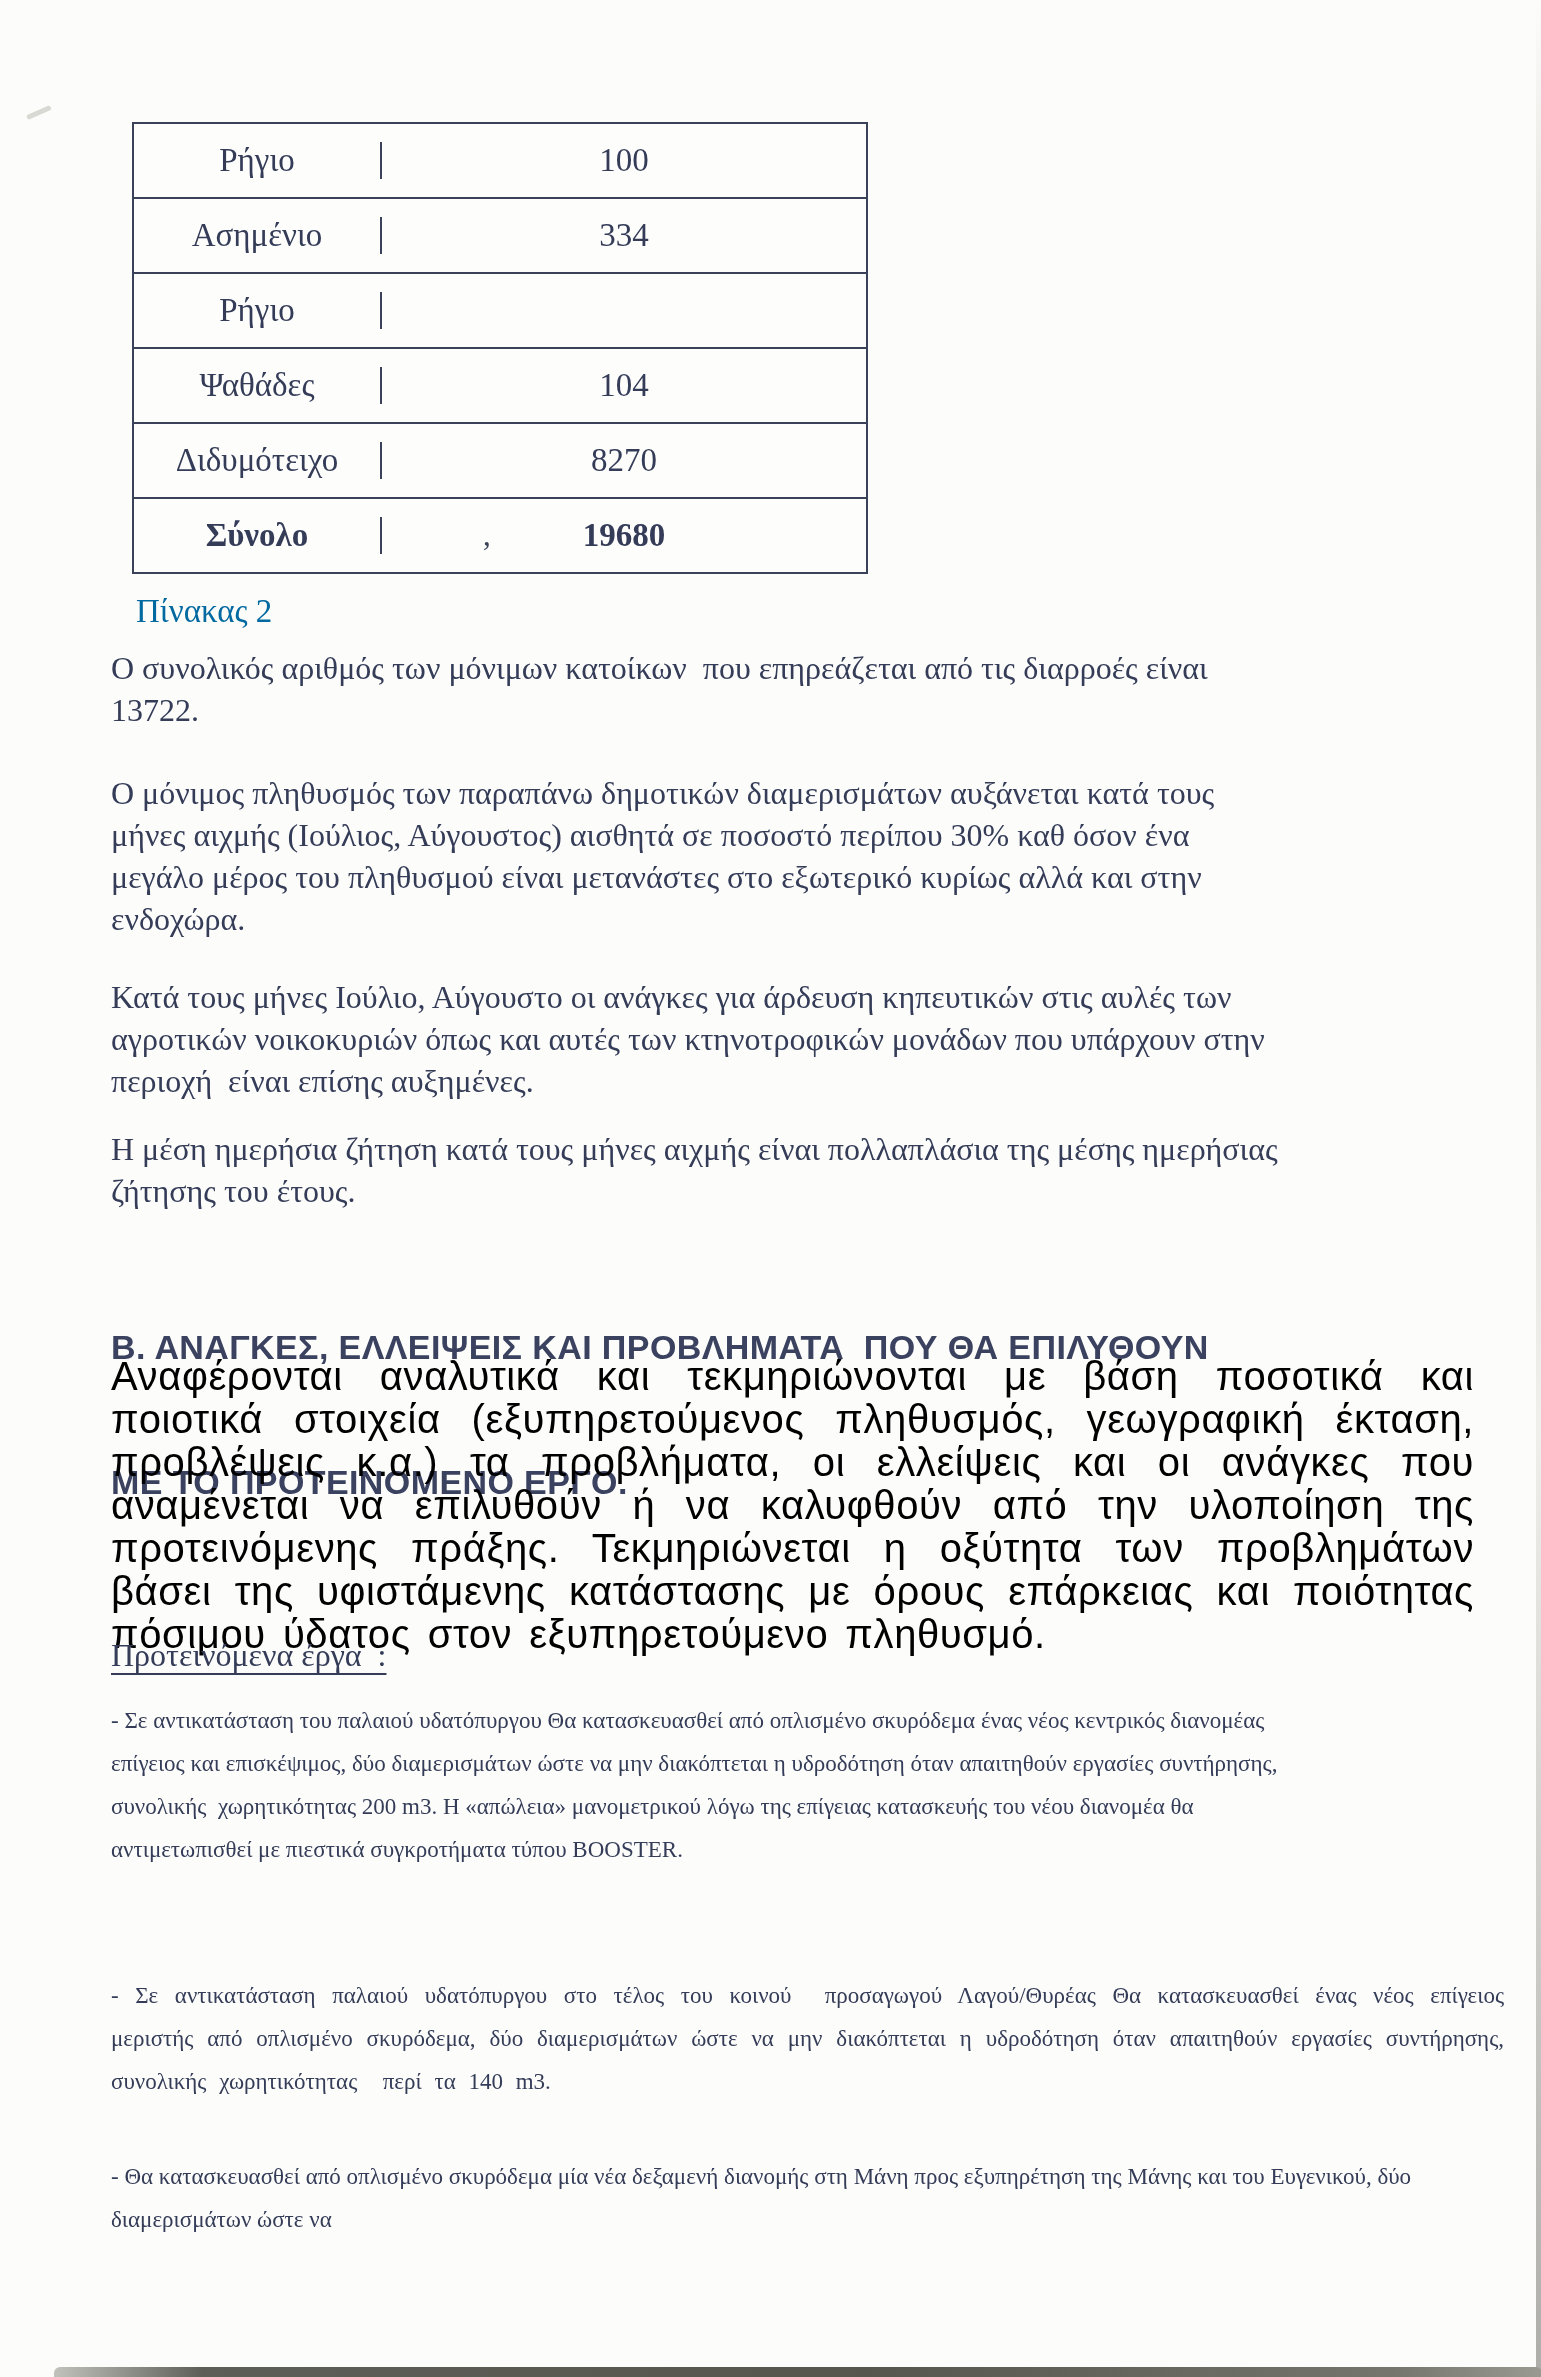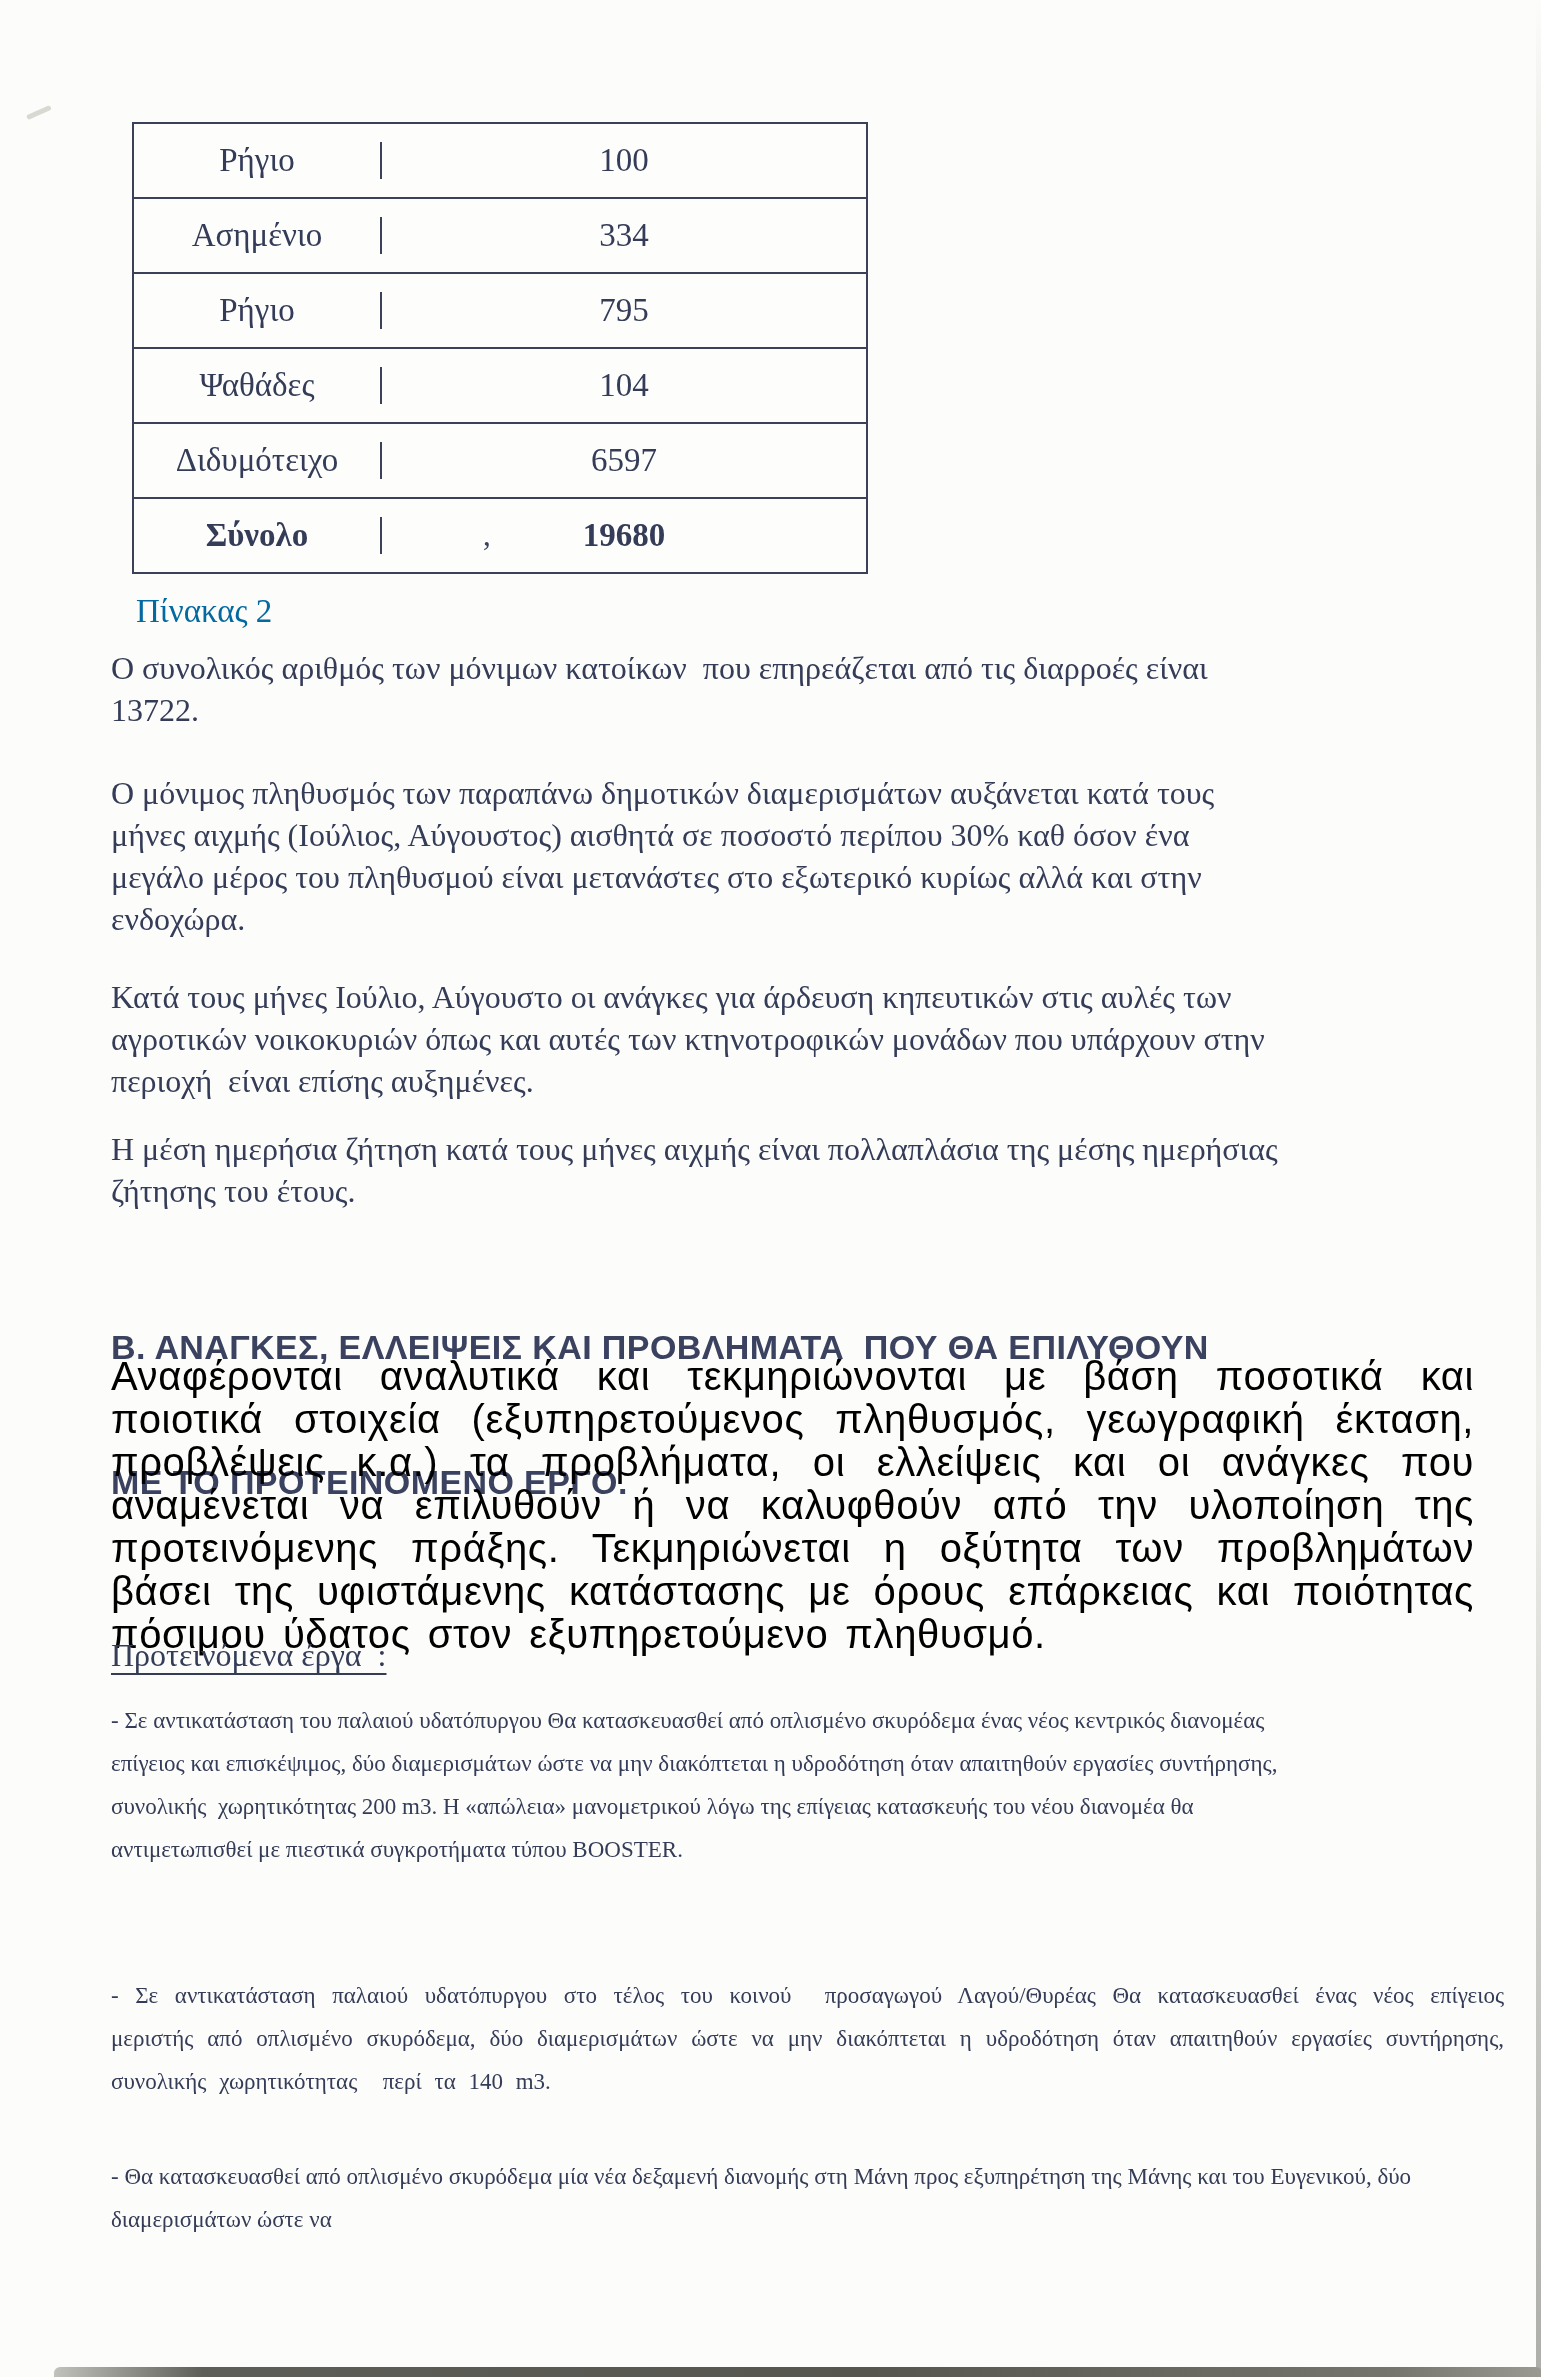--- a/index.html
+++ b/index.html
@@ -95,29 +95,28 @@
     <div class="tbl-row">
       <div class="cell cell-label">Ρήγιο</div>
       <div class="cell cell-value">100</div>
     </div>
     <div class="tbl-row">
       <div class="cell cell-label">Ασημένιο</div>
       <div class="cell cell-value">334</div>
     </div>
     <div class="tbl-row">
       <div class="cell cell-label">Ρήγιο</div>
-      <div class="cell cell-value">795</div>
     </div>
     <div class="tbl-row">
       <div class="cell cell-label">Ψαθάδες</div>
       <div class="cell cell-value">104</div>
     </div>
     <div class="tbl-row">
       <div class="cell cell-label">Διδυμότειχο</div>
-      <div class="cell cell-value">6597</div>
+      <div class="cell cell-value">8270</div>
     </div>
     <div class="tbl-row total">
       <div class="cell cell-label">Σύνολο</div>
       <div class="cell cell-value">
         <span>19680</span>
         <span class="artifact-comma">,</span>
       </div>
     </div>
   </div>
 

